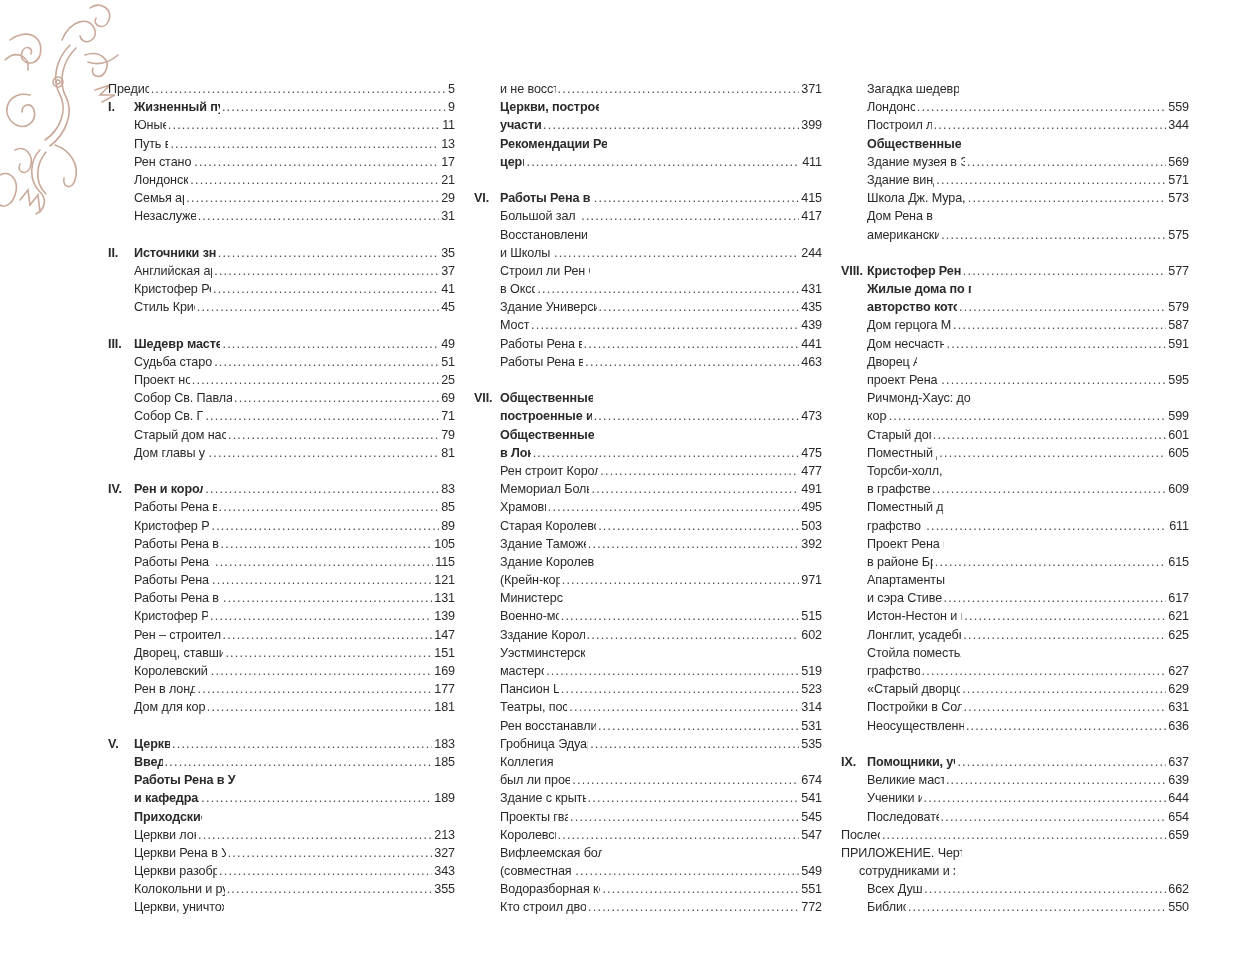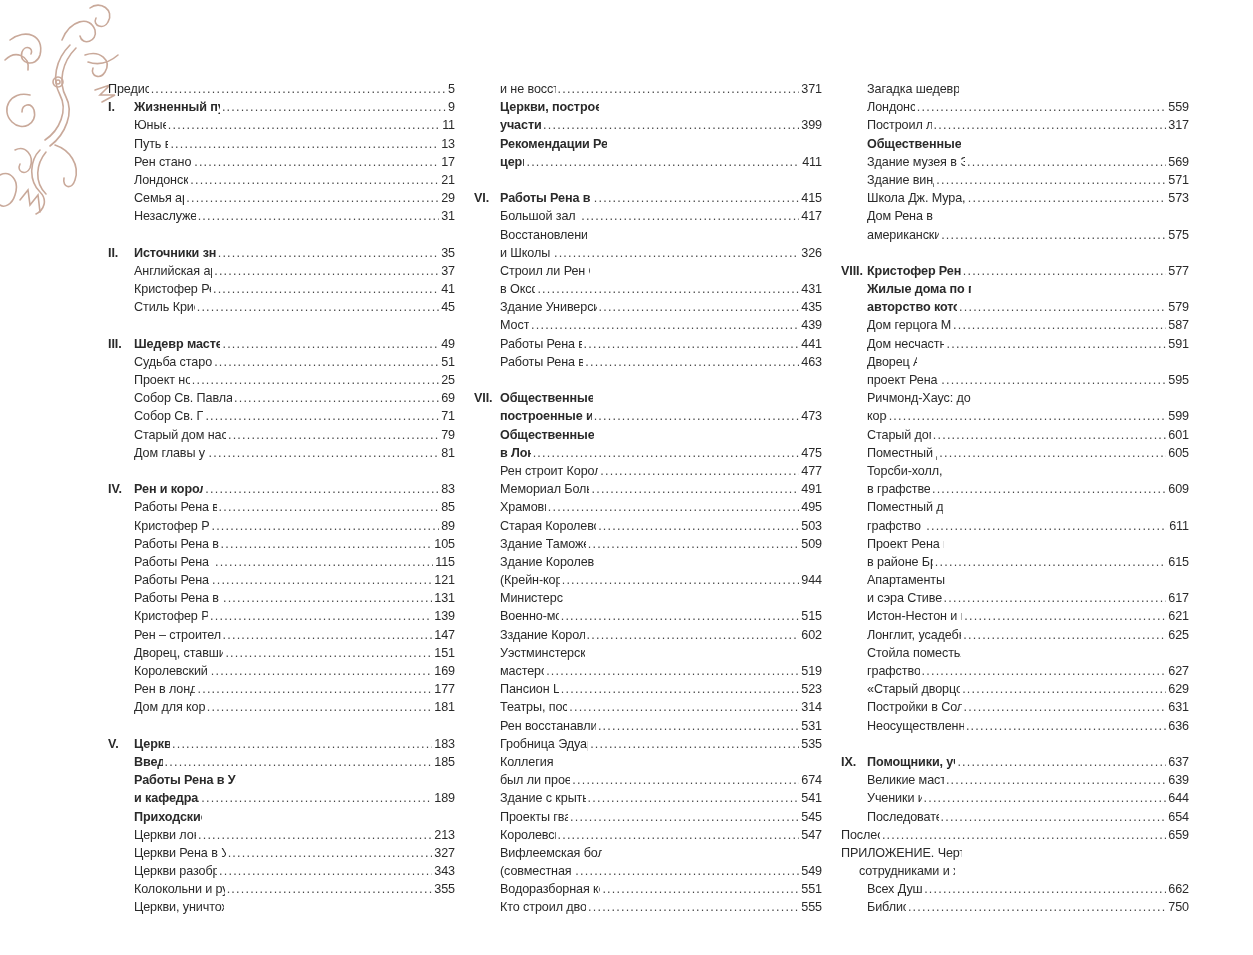--- a/index.html
+++ b/index.html
@@ -313,21 +313,21 @@
       <span class="page">417</span>
     </div>
     <div class="row nodots" style="padding-left: 26px;">
       <span class="title">Восстановление Библиотеки Бодлея</span>
       <span class="dots"></span>
       <span class="page"></span>
     </div>
     <div class="row" style="padding-left: 26px;">
       <span class="title">и Школы богословия</span>
       <span class="dots"></span>
-      <span class="page">326</span>
+      <span class="page">244</span>
     </div>
     <div class="row nodots" style="padding-left: 26px;">
       <span class="title">Строил ли Рен Старый музей Эшмола</span>
       <span class="dots"></span>
       <span class="page"></span>
     </div>
     <div class="row" style="padding-left: 26px;">
       <span class="title">в Оксфорде?</span>
       <span class="dots"></span>
       <span class="page">431</span>
@@ -390,31 +390,31 @@
       <span class="page">495</span>
     </div>
     <div class="row" style="padding-left: 26px;">
       <span class="title">Старая Королевская обсерватория в Гринвиче</span>
       <span class="dots"></span>
       <span class="page">503</span>
     </div>
     <div class="row" style="padding-left: 26px;">
       <span class="title">Здание Таможенной службы в Лондоне</span>
       <span class="dots"></span>
-      <span class="page">509</span>
+      <span class="page">392</span>
     </div>
     <div class="row nodots" style="padding-left: 26px;">
       <span class="title">Здание Королевского научного общества</span>
       <span class="dots"></span>
       <span class="page"></span>
     </div>
     <div class="row" style="padding-left: 26px;">
       <span class="title">(Крейн-корт, Флит-стрит)</span>
       <span class="dots"></span>
-      <span class="page">944</span>
+      <span class="page">971</span>
     </div>
     <div class="row nodots" style="padding-left: 26px;">
       <span class="title">Министерство по делам</span>
       <span class="dots"></span>
       <span class="page"></span>
     </div>
     <div class="row" style="padding-left: 26px;">
       <span class="title">Военно-морского флота</span>
       <span class="dots"></span>
       <span class="page">515</span>
@@ -490,38 +490,38 @@
       <span class="page">549</span>
     </div>
     <div class="row" style="padding-left: 26px;">
       <span class="title">Водоразборная колонка водопровода в Холборне</span>
       <span class="dots"></span>
       <span class="page">551</span>
     </div>
     <div class="row" style="padding-left: 26px;">
       <span class="title">Кто строил дворцы гильдий в Лондоне?</span>
       <span class="dots"></span>
-      <span class="page">555</span>
+      <span class="page">772</span>
     </div>
   </div>
 <div class="col col-3">
     <div class="row nodots" style="padding-left: 26px;">
       <span class="title">Загадка шедевра архитектуры – здания</span>
       <span class="dots"></span>
       <span class="page"></span>
     </div>
     <div class="row" style="padding-left: 26px;">
       <span class="title">Лондонской биржи</span>
       <span class="dots"></span>
       <span class="page">559</span>
     </div>
     <div class="row" style="padding-left: 26px;">
       <span class="title">Построил ли Рен этот паб?</span>
       <span class="dots"></span>
-      <span class="page">317</span>
+      <span class="page">344</span>
     </div>
     <div class="row bold nodots" style="padding-left: 26px;">
       <span class="title">Общественные здания в других краях</span>
       <span class="dots"></span>
       <span class="page"></span>
     </div>
     <div class="row" style="padding-left: 26px;">
       <span class="title">Здание музея в Эббингдоне, графство Беркшир</span>
       <span class="dots"></span>
       <span class="page">569</span>
@@ -716,15 +716,15 @@
       <span class="page"></span>
     </div>
     <div class="row" style="padding-left: 26px;">
       <span class="title">Всех Душ в Оксфорде</span>
       <span class="dots"></span>
       <span class="page">662</span>
     </div>
     <div class="row" style="padding-left: 26px;">
       <span class="title">Библиография</span>
       <span class="dots"></span>
-      <span class="page">750</span>
+      <span class="page">550</span>
     </div>
   </div>
 
 </body></html>

